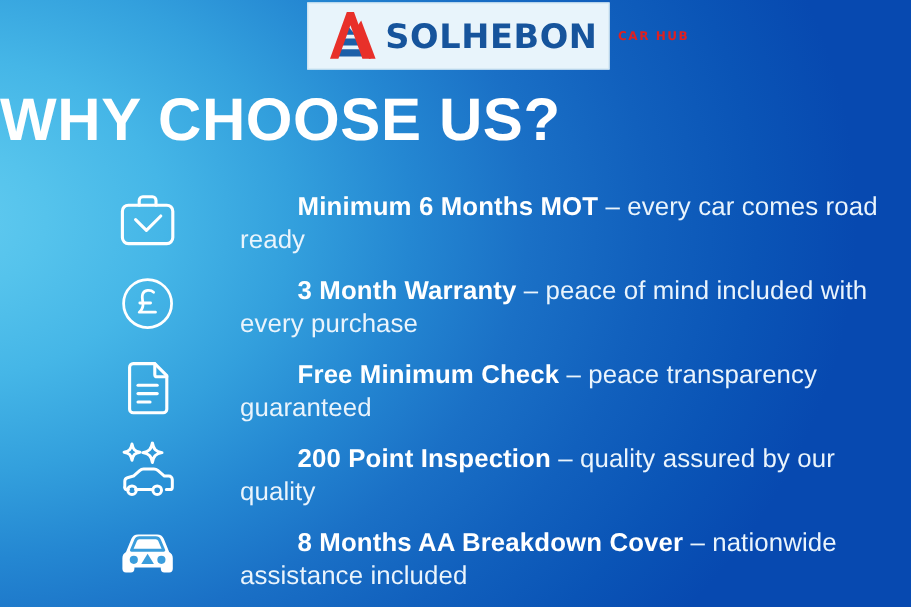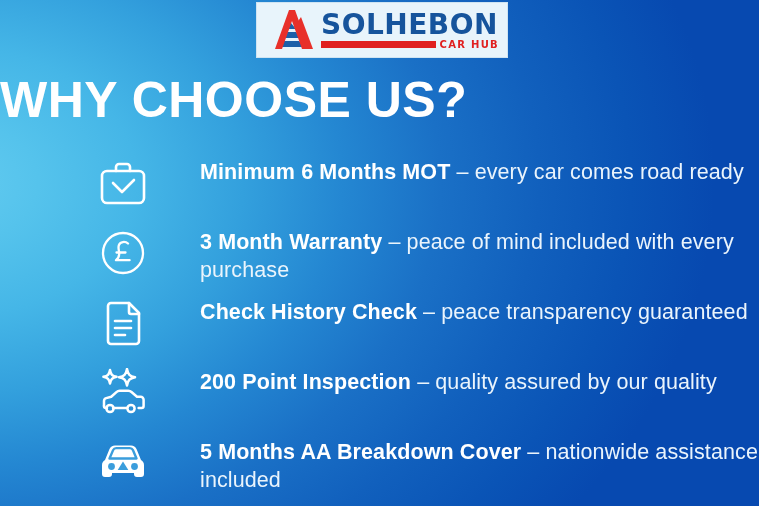--- a/index.html
+++ b/index.html
@@ -44,38 +44,39 @@
   }
   .logo-mark {
     width: 56px;
     height: 46px;
     flex: 0 0 auto;
     position: relative;
   }
   .logo-word-wrap {
     flex: 1 1 auto;
     display: flex;
-    flex-direction: column;
+    flex-direction: row;
     justify-content: center;
     padding-left: 2px;
   }
   .logo-word {
     font-family: "DejaVu Sans", sans-serif;
     font-weight: 700;
     font-size: 28px;
     line-height: 27px;
     letter-spacing: 0.5px;
     color: #16549c;
     white-space: nowrap;
   }
   .logo-sub-row {
     display: flex;
     align-items: center;
     gap: 4px;
     margin-top: 2px;
+    margin-left: 13px;
   }
   .logo-redbar {
     flex: 1 1 auto;
     height: 7px;
     background: #e02020;
   }
   .logo-sub {
     font-family: "DejaVu Sans", sans-serif;
     font-weight: 700;
     font-size: 10px;
@@ -130,20 +131,21 @@
     color: #ffffff;
     font-size: 21.5px;
     line-height: 28px;
     font-weight: 400;
     letter-spacing: 0.1px;
     color: #eaf4fc;
   }
   .feature-text .lead {
     font-weight: 700;
     color: #ffffff;
+    margin-left: 48px;
   }
   .feature-text .dash {
     color: #eaf4fc;
   }
 </style>
 </head>
 <body>
 
 <div id="poster">
 
@@ -202,21 +204,21 @@
           <g fill="none" stroke="#ffffff" stroke-width="2.6" stroke-linecap="round" stroke-linejoin="round">
             <path d="M14 5 h18 l10 10 v28 a3 3 0 0 1 -3 3 H14 a3 3 0 0 1 -3 -3 V8 a3 3 0 0 1 3 -3 z"></path>
             <path d="M32 5 v9 a2 2 0 0 0 2 2 h8"></path>
             <path d="M18 23 h16"></path>
             <path d="M18 30 h16"></path>
             <path d="M18 37 h10"></path>
           </g>
         </svg>
       </div>
       <div class="feature-text">
-        <span class="lead">Check History Check</span><span class="dash"> – </span><span>peace transparency guaranteed</span>
+        <span class="lead">Free Minimum Check</span><span class="dash"> – </span><span>peace transparency guaranteed</span>
       </div>
     </div>
 
     <div class="feature-row">
       <div class="feature-icon">
         <svg width="54" height="50" viewBox="0 0 54 50" xmlns="http://www.w3.org/2000/svg">
           <g fill="none" stroke="#ffffff" stroke-width="2.5" stroke-linecap="round" stroke-linejoin="round">
             <path d="M14 2 c0.9 4.6 2.2 5.9 6.6 6.8 c-4.4 0.9 -5.7 2.2 -6.6 6.8 c-0.9 -4.6 -2.2 -5.9 -6.6 -6.8 c4.4 -0.9 5.7 -2.2 6.6 -6.8 z"></path>
             <path d="M31 1 c1.1 5.6 2.7 7.2 8 8.2 c-5.3 1.1 -6.9 2.6 -8 8.2 c-1.1 -5.6 -2.7 -7.2 -8 -8.2 c5.3 -1 6.9 -2.6 8 -8.2 z"></path>
             <path d="M8 38 v-5 a3 3 0 0 1 2.2 -2.9 l5 -1.4 l5.2 -4.6 a5 5 0 0 1 3.3 -1.3 h8.6 a5 5 0 0 1 3.2 1.2 l5.5 4.7 h3.6 a3 3 0 0 1 3 3 V38 a2 2 0 0 1 -2 2 h-3"></path>
@@ -236,18 +238,18 @@
       <div class="feature-icon">
         <svg width="54" height="46" viewBox="0 0 54 46" xmlns="http://www.w3.org/2000/svg">
           <path d="M9 20 l4.5 -11 a6 6 0 0 1 5.5 -3.6 h16 a6 6 0 0 1 5.5 3.6 L45 20 a6 6 0 0 1 3 5.2 V34 a3 3 0 0 1 -3 3 h-4 a3 3 0 0 1 -3 -3 v-1 H16 v1 a3 3 0 0 1 -3 3 H9 a3 3 0 0 1 -3 -3 v-8.8 A6 6 0 0 1 9 20 z" fill="#ffffff"></path>
           <path d="M13.5 18.5 l3.6 -8.4 a3.4 3.4 0 0 1 3.1 -2 h13.6 a3.4 3.4 0 0 1 3.1 2 l3.6 8.4 z" fill="none" stroke="#3a9ddc" stroke-width="2.4" stroke-linejoin="round"></path>
           <circle cx="15.5" cy="26.5" r="3.4" fill="#3a9ddc"></circle>
           <circle cx="38.5" cy="26.5" r="3.4" fill="#3a9ddc"></circle>
           <path d="M27 21.5 l5.3 8.6 H21.7 z" fill="#3a9ddc"></path>
         </svg>
       </div>
       <div class="feature-text">
-        <span class="lead">5 Months AA Breakdown Cover</span><span class="dash"> – </span><span>nationwide assistance included</span>
+        <span class="lead">8 Months AA Breakdown Cover</span><span class="dash"> – </span><span>nationwide assistance included</span>
       </div>
     </div>
 
   </div>
 </div>
 
 </body></html>

